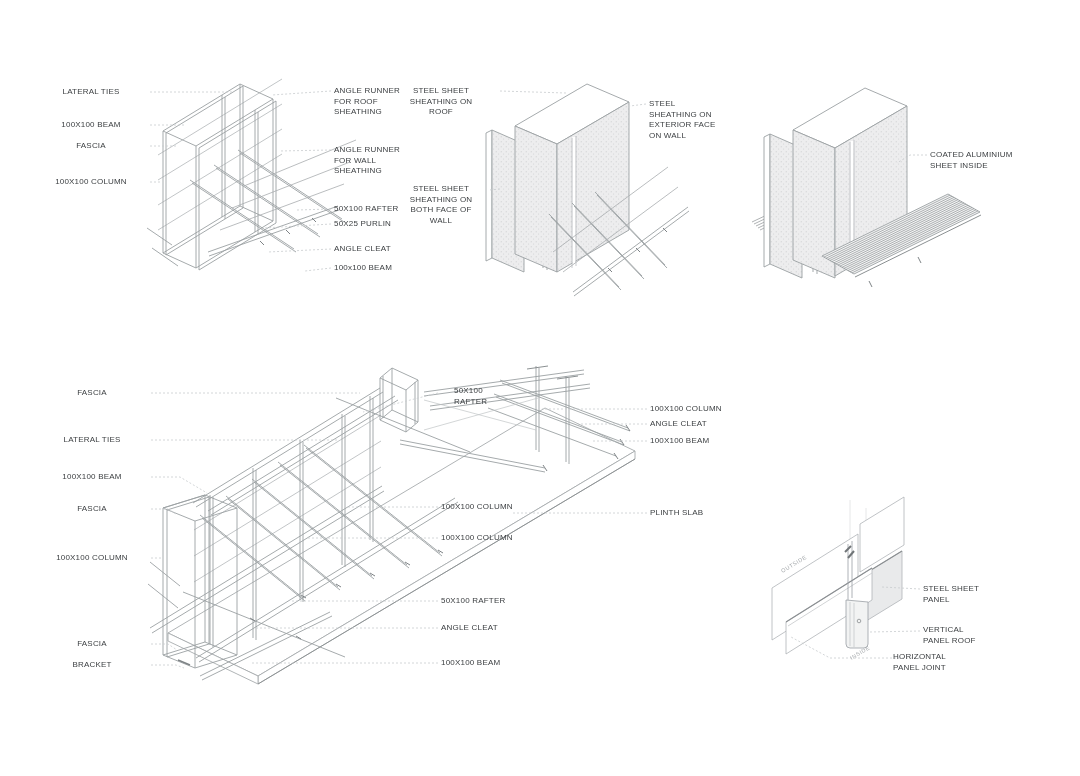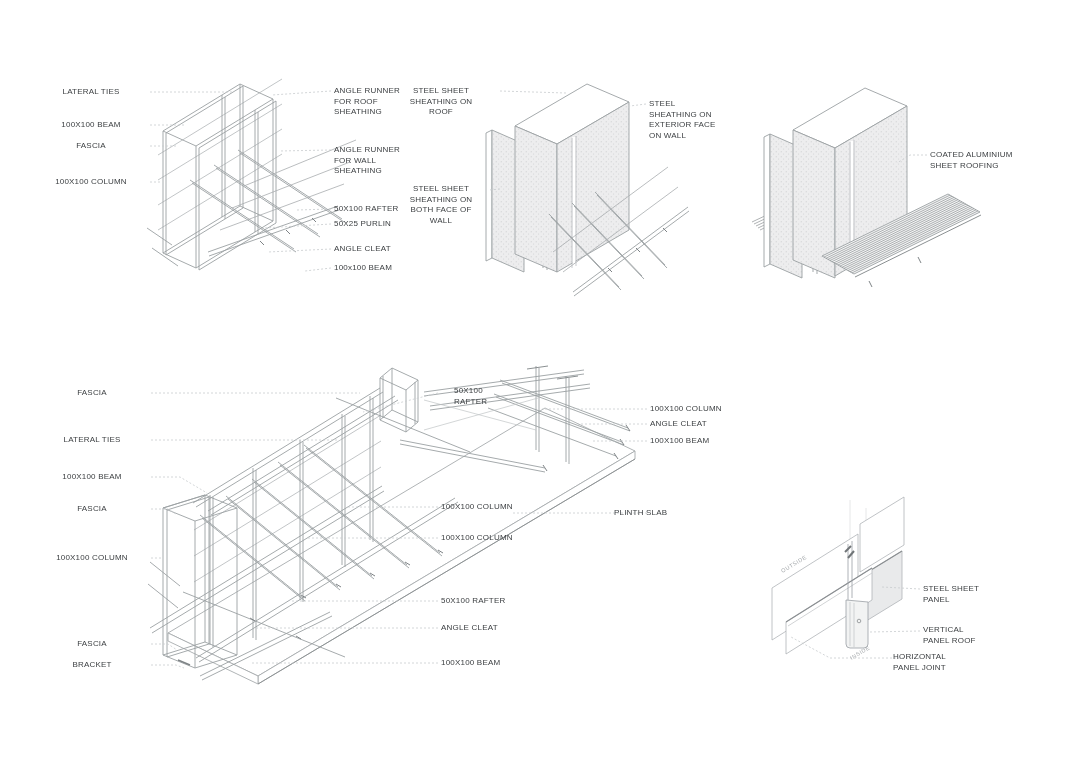--- a/index.html
+++ b/index.html
@@ -369,42 +369,42 @@
   <div class="lbl ra" style="left:386px;top:184px;width:110px">STEEL SHEET
 SHEATHING ON
 BOTH FACE OF
 WALL</div>
   <div class="lbl" style="left:649px;top:99px;width:100px">STEEL
 SHEATHING ON
 EXTERIOR FACE
 ON WALL</div>
 
   <div class="lbl" style="left:930px;top:150px;width:115px">COATED ALUMINIUM
-SHEET ROOFING</div>
+SHEET INSIDE</div>
 
   <div class="lbl ra" style="left:37px;top:388px;width:110px">FASCIA</div>
   <div class="lbl ra" style="left:37px;top:435px;width:110px">LATERAL TIES</div>
   <div class="lbl ra" style="left:37px;top:472px;width:110px">100X100 BEAM</div>
   <div class="lbl ra" style="left:37px;top:504px;width:110px">FASCIA</div>
   <div class="lbl ra" style="left:37px;top:553px;width:110px">100X100 COLUMN</div>
   <div class="lbl ra" style="left:37px;top:639px;width:110px">FASCIA</div>
   <div class="lbl ra" style="left:37px;top:660px;width:110px">BRACKET</div>
 
   <div class="lbl" style="left:454px;top:386px;width:100px">50X100
 RAFTER</div>
   <div class="lbl" style="left:441px;top:502px;width:100px">100X100 COLUMN</div>
   <div class="lbl" style="left:441px;top:533px;width:100px">100X100 COLUMN</div>
   <div class="lbl" style="left:441px;top:596px;width:100px">50X100 RAFTER</div>
   <div class="lbl" style="left:441px;top:623px;width:100px">ANGLE CLEAT</div>
   <div class="lbl" style="left:441px;top:658px;width:100px">100X100 BEAM</div>
 
   <div class="lbl" style="left:650px;top:404px;width:100px">100X100 COLUMN</div>
   <div class="lbl" style="left:650px;top:419px;width:100px">ANGLE CLEAT</div>
   <div class="lbl" style="left:650px;top:436px;width:100px">100X100 BEAM</div>
-  <div class="lbl" style="left:614px;top:508px;width:100px">PLINTH SLAB</div>
+  <div class="lbl" style="left:650px;top:508px;width:100px">PLINTH SLAB</div>
 
   <div class="lbl" style="left:923px;top:584px;width:95px">STEEL SHEET
 PANEL</div>
   <div class="lbl" style="left:923px;top:625px;width:95px">VERTICAL
 PANEL ROOF</div>
   <div class="lbl" style="left:893px;top:652px;width:95px">HORIZONTAL
 PANEL JOINT</div>
   <div class="lbl rot" style="left:779px;top:567px;width:46px">OUTSIDE</div>
   <div class="lbl rot" style="left:848px;top:654px;width:40px">INSIDE</div>
 

